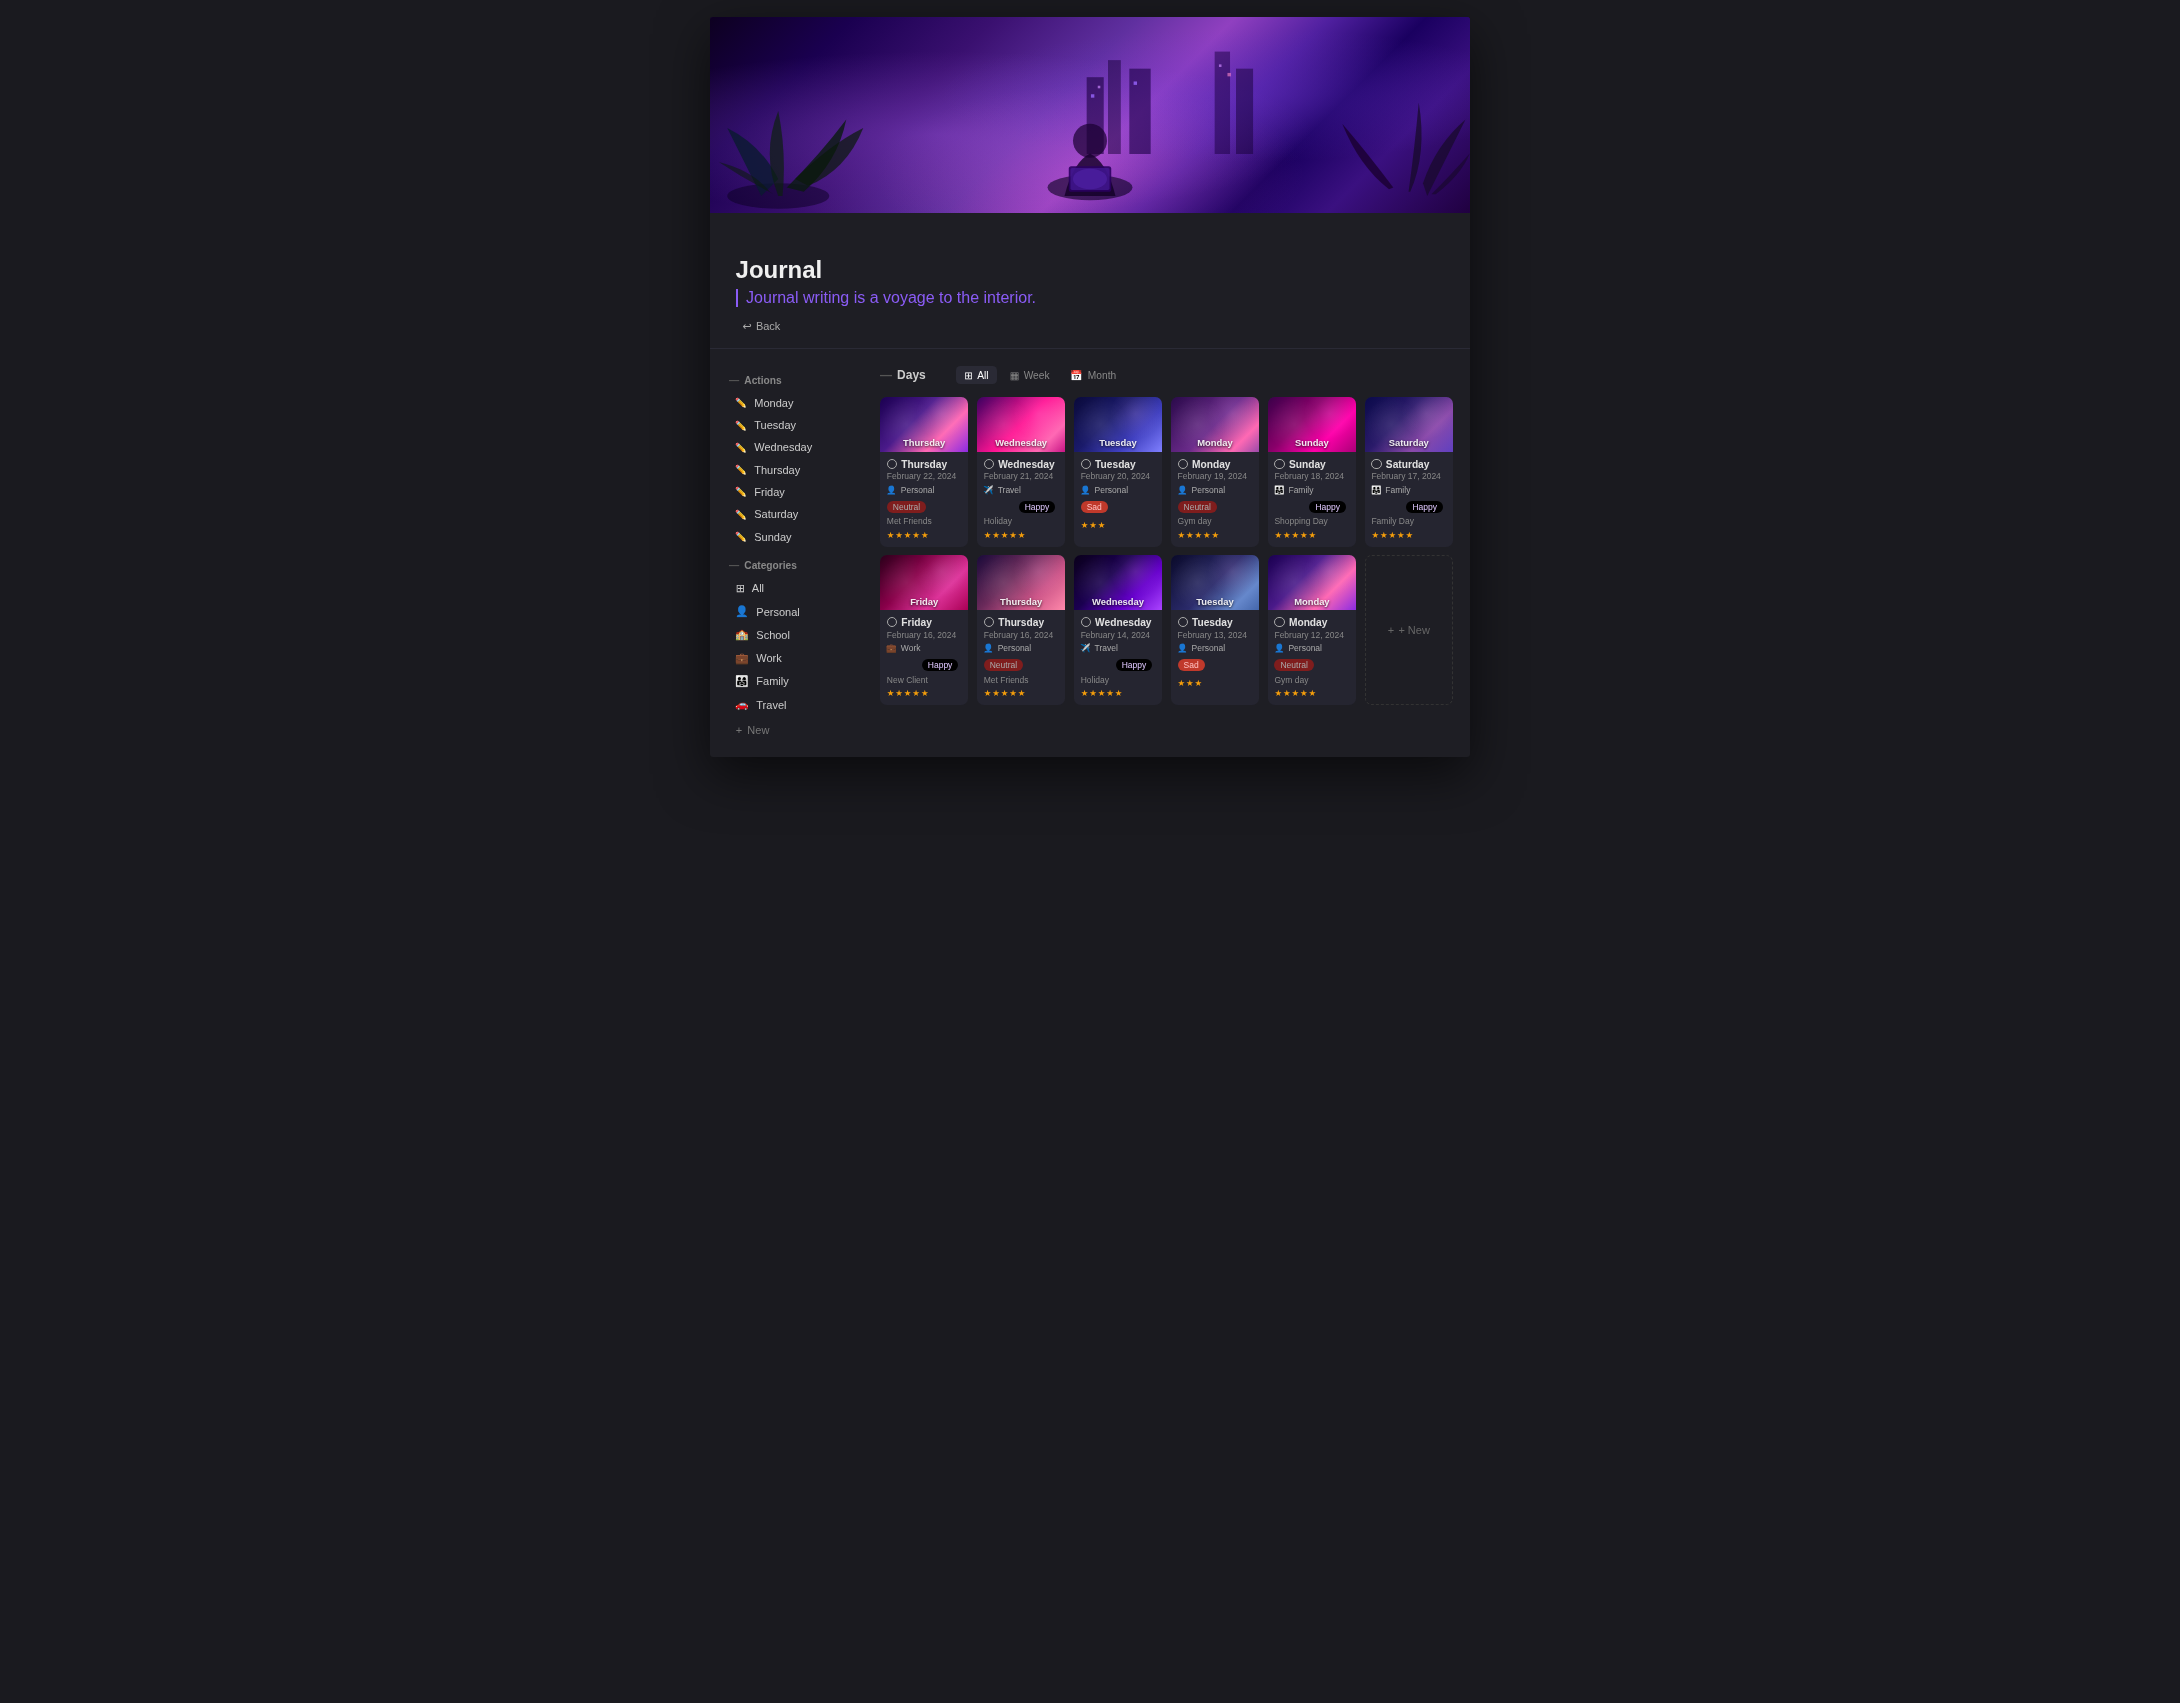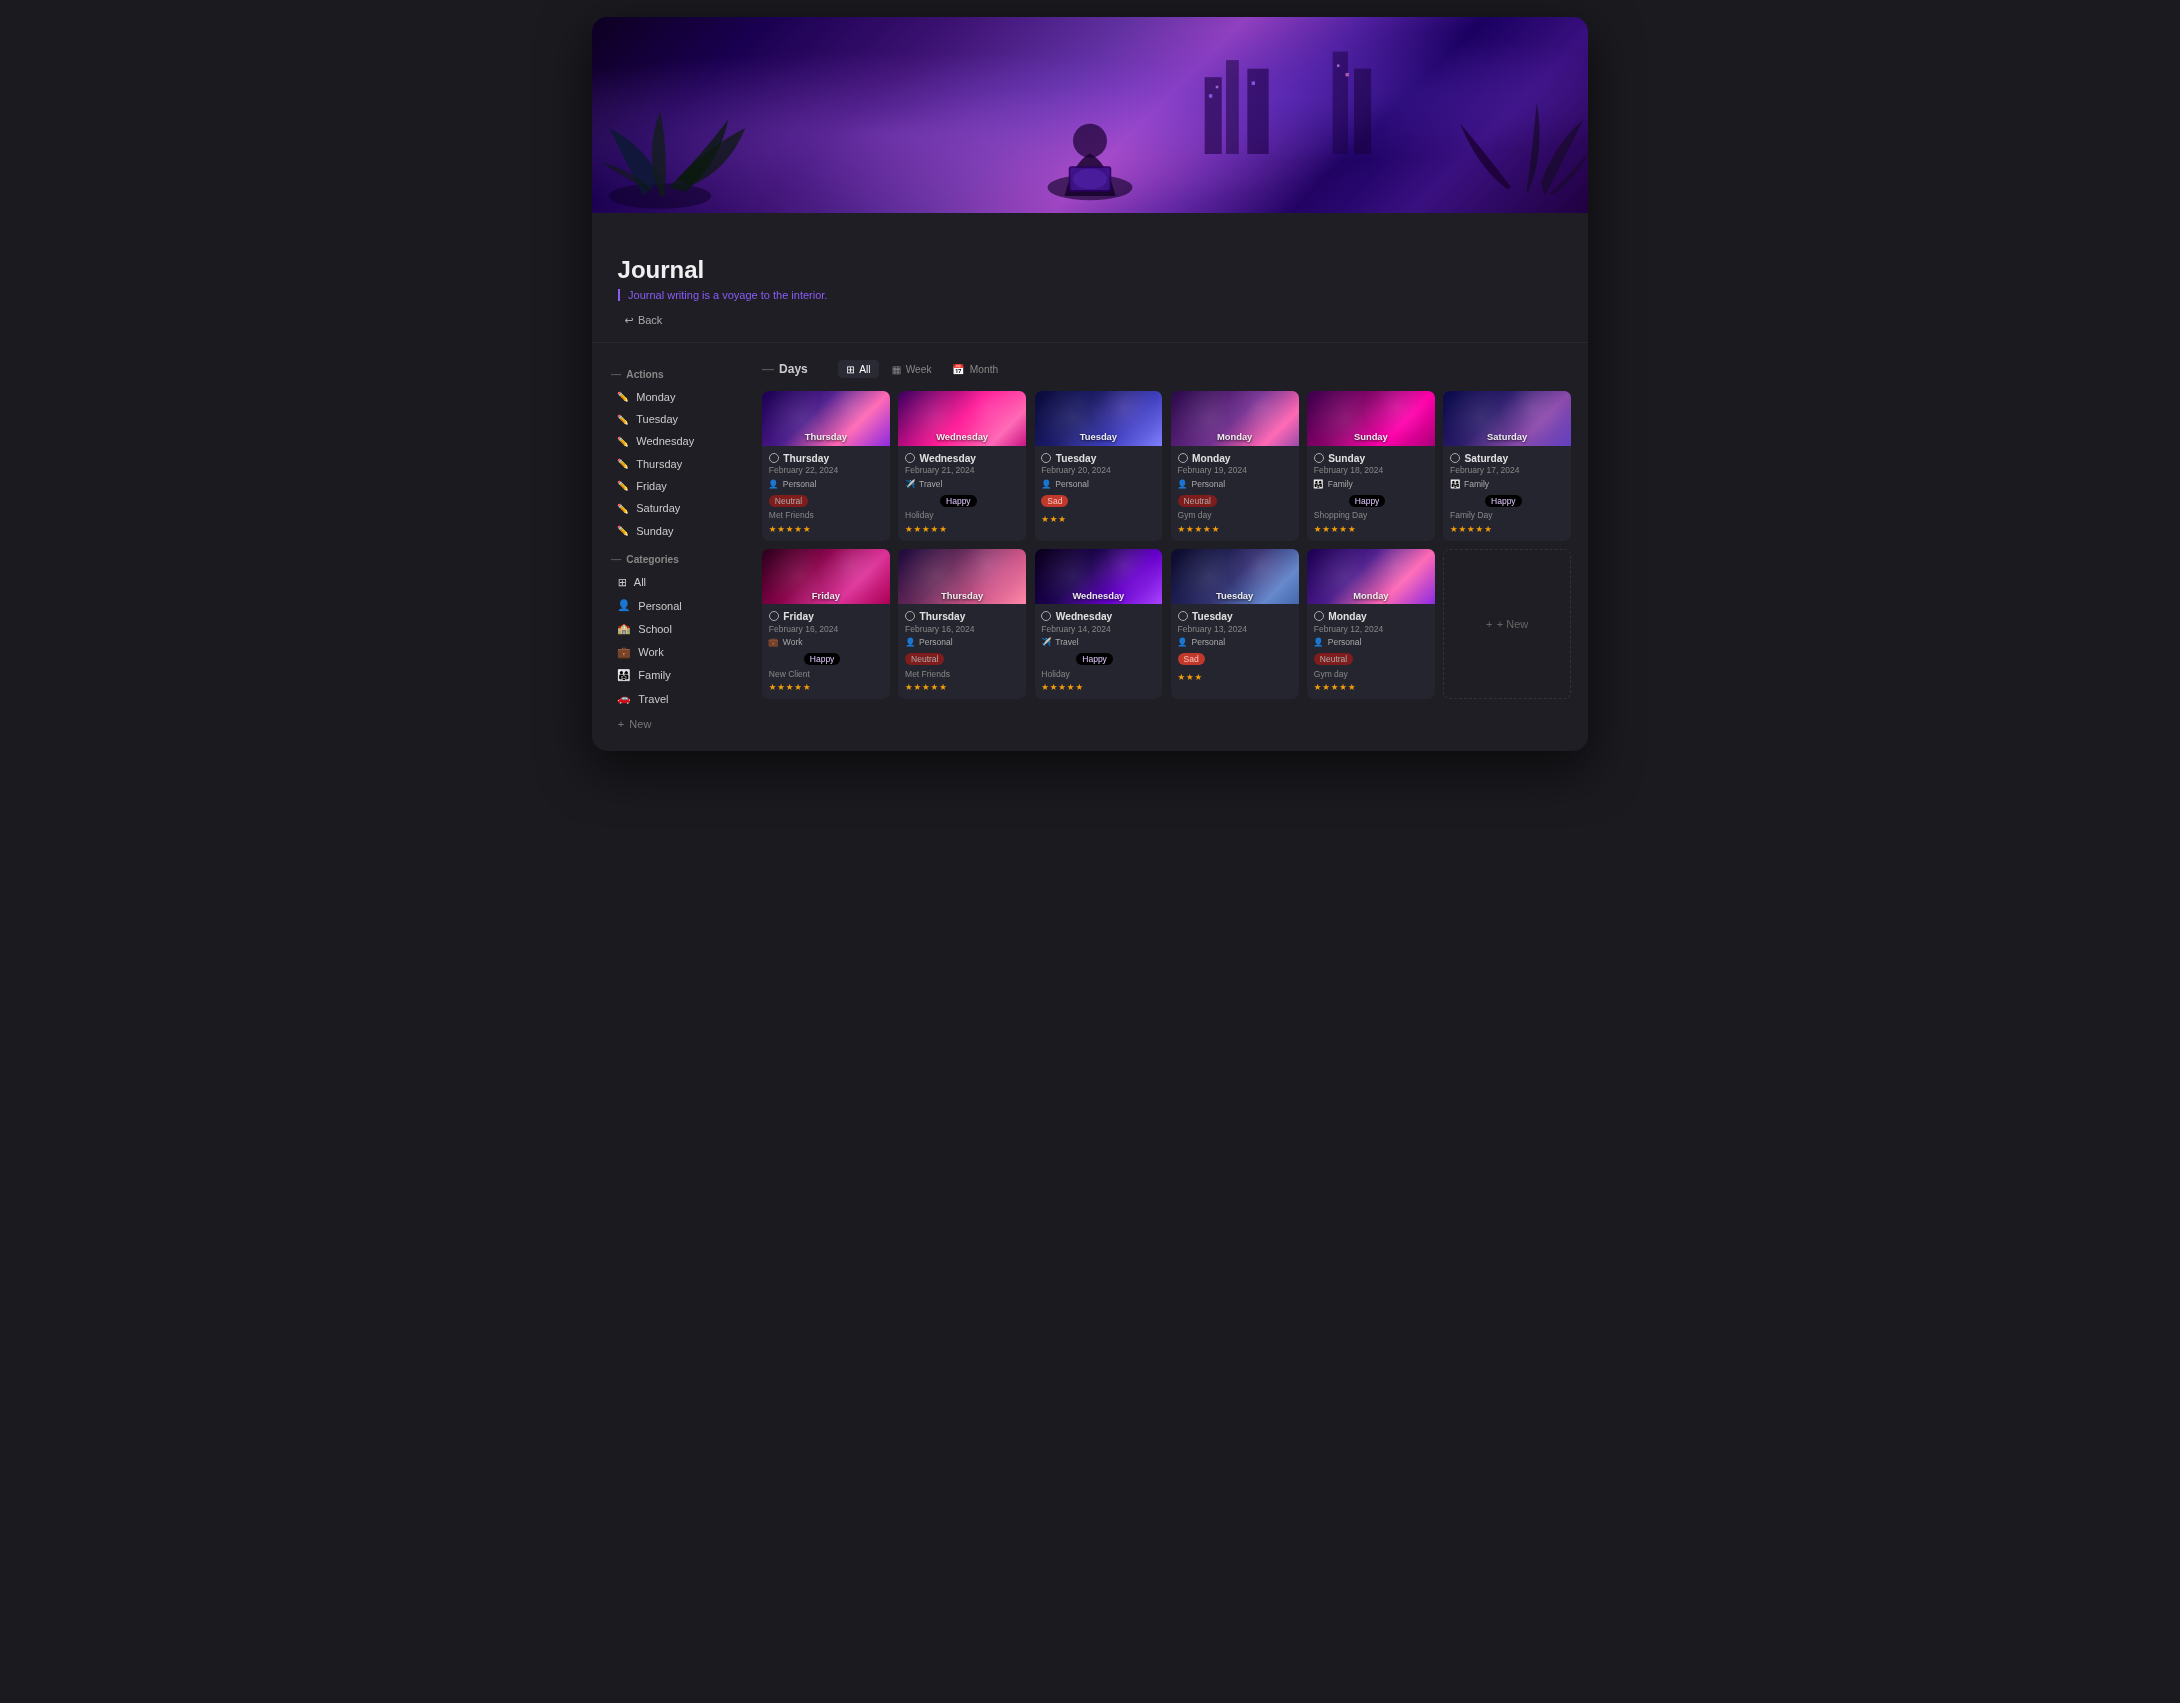--- a/index.html
+++ b/index.html
@@ -7,23 +7,23 @@
       background: #1a1a1f;
       font-family: -apple-system, BlinkMacSystemFont, 'Segoe UI', sans-serif;
       color: #e0e0e0;
       min-height: 100vh;
       display: flex;
       justify-content: center;
       align-items: flex-start;
       padding: 17px;
     }
     .app-container {
-      width: 996px;
+      width: 760px;
       background: #1e1e24;
-      border-radius: 15px;
+      border-radius: 3px;
       overflow: hidden;
       box-shadow: 0 17px 51px rgba(0,0,0,0.6);
     }
     
     .hero-banner {
       width: 100%;
       height: 196px;
       background: linear-gradient(135deg, #1a0a3a 0%, #2d1060 20%, #4a1a8a 40%, #6b2fa0 55%, #3a0a70 70%, #1a0050 85%, #2a0a60 100%);
       position: relative;
       overflow: hidden;
@@ -56,21 +56,21 @@
       padding: 43px 25.6px 12.8px 25.6px;
       border-bottom: 0.9px solid #2a2a35;
     }
     .page-title {
       font-size: 24px;
       font-weight: 700;
       color: #f0f0f0;
       margin-bottom: 5.1px;
     }
     .page-subtitle {
-      font-size: 11px;
+      font-size: 16px;
       color: #8b5cf6;
       border-left: 2.6px solid #8b5cf6;
       padding-left: 8.5px;
       margin-bottom: 10.2px;
     }
     .back-button {
       display: inline-flex;
       align-items: center;
       gap: 4.3px;
       font-size: 11px;

